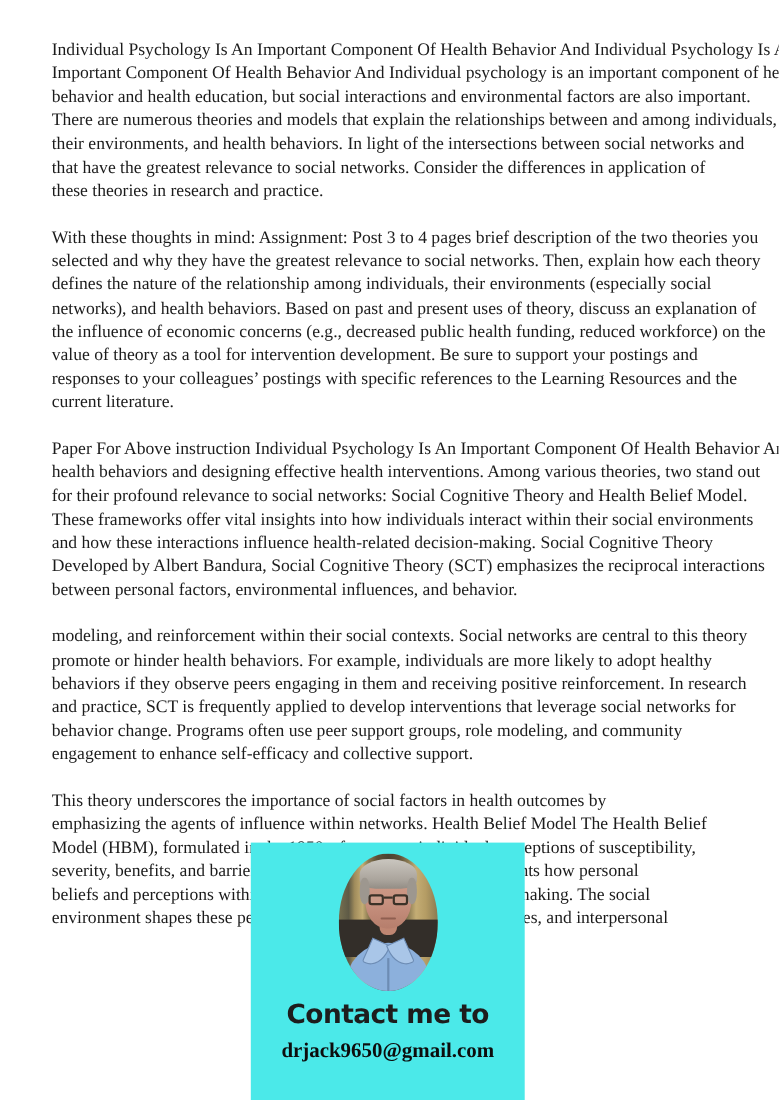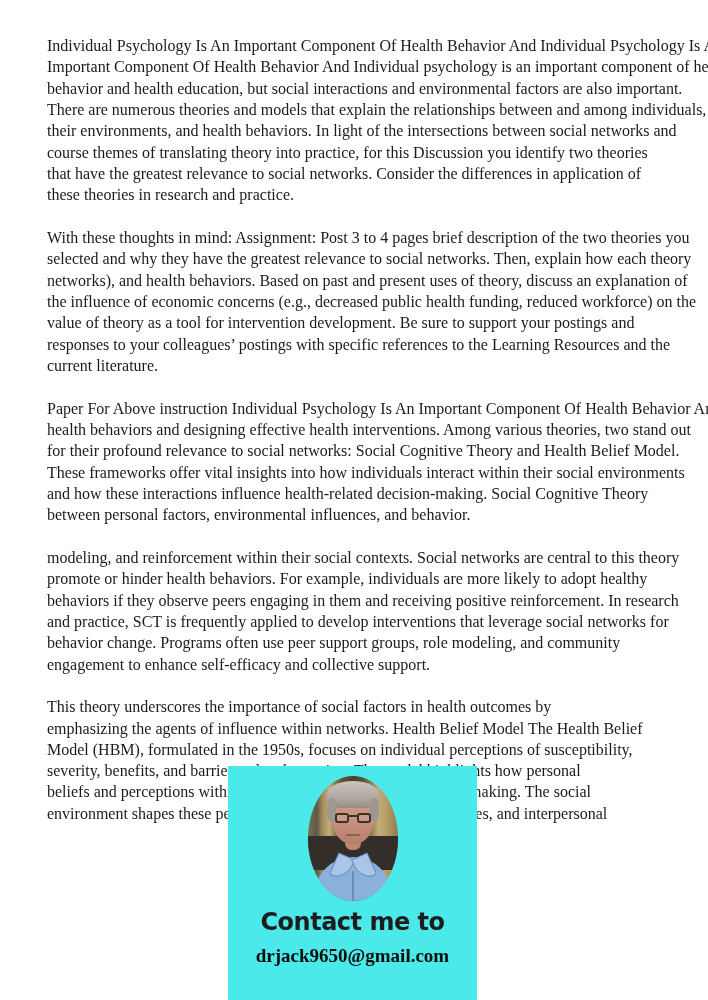--- a/index.html
+++ b/index.html
@@ -119,39 +119,40 @@
 
 <div class="page">
 
   <div class="doc">
     <div class="para">
         <div class="line">Individual Psychology Is An Important Component Of Health Behavior And Individual Psychology Is An</div>
         <div class="line">Important Component Of Health Behavior And Individual psychology is an important component of health</div>
         <div class="line">behavior and health education, but social interactions and environmental factors are also important.</div>
         <div class="line">There are numerous theories and models that explain the relationships between and among individuals,</div>
         <div class="line">their environments, and health behaviors. In light of the intersections between social networks and</div>
-        <div class="line">course themes of translating theory into practice, for this Discussion you identify two theories</div>
         <div class="line">that have the greatest relevance to social networks. Consider the differences in application of</div>
         <div class="line">these theories in research and practice.</div>
       </div>
     <div class="para">
         <div class="line">With these thoughts in mind: Assignment: Post 3 to 4 pages brief description of the two theories you</div>
         <div class="line">selected and why they have the greatest relevance to social networks. Then, explain how each theory</div>
+        <div class="line">defines the nature of the relationship among individuals, their environments (especially social</div>
         <div class="line">networks), and health behaviors. Based on past and present uses of theory, discuss an explanation of</div>
         <div class="line">the influence of economic concerns (e.g., decreased public health funding, reduced workforce) on the</div>
         <div class="line">value of theory as a tool for intervention development. Be sure to support your postings and</div>
         <div class="line">responses to your colleagues’ postings with specific references to the Learning Resources and the</div>
         <div class="line">current literature.</div>
       </div>
     <div class="para">
         <div class="line">Paper For Above instruction Individual Psychology Is An Important Component Of Health Behavior And</div>
         <div class="line">health behaviors and designing effective health interventions. Among various theories, two stand out</div>
         <div class="line">for their profound relevance to social networks: Social Cognitive Theory and Health Belief Model.</div>
         <div class="line">These frameworks offer vital insights into how individuals interact within their social environments</div>
         <div class="line">and how these interactions influence health-related decision-making. Social Cognitive Theory</div>
+        <div class="line">Developed by Albert Bandura, Social Cognitive Theory (SCT) emphasizes the reciprocal interactions</div>
         <div class="line">between personal factors, environmental influences, and behavior.</div>
       </div>
     <div class="para">
         <div class="line">modeling, and reinforcement within their social contexts. Social networks are central to this theory</div>
         <div class="line">promote or hinder health behaviors. For example, individuals are more likely to adopt healthy</div>
         <div class="line">behaviors if they observe peers engaging in them and receiving positive reinforcement. In research</div>
         <div class="line">and practice, SCT is frequently applied to develop interventions that leverage social networks for</div>
         <div class="line">behavior change. Programs often use peer support groups, role modeling, and community</div>
         <div class="line">engagement to enhance self-efficacy and collective support.</div>
       </div>

